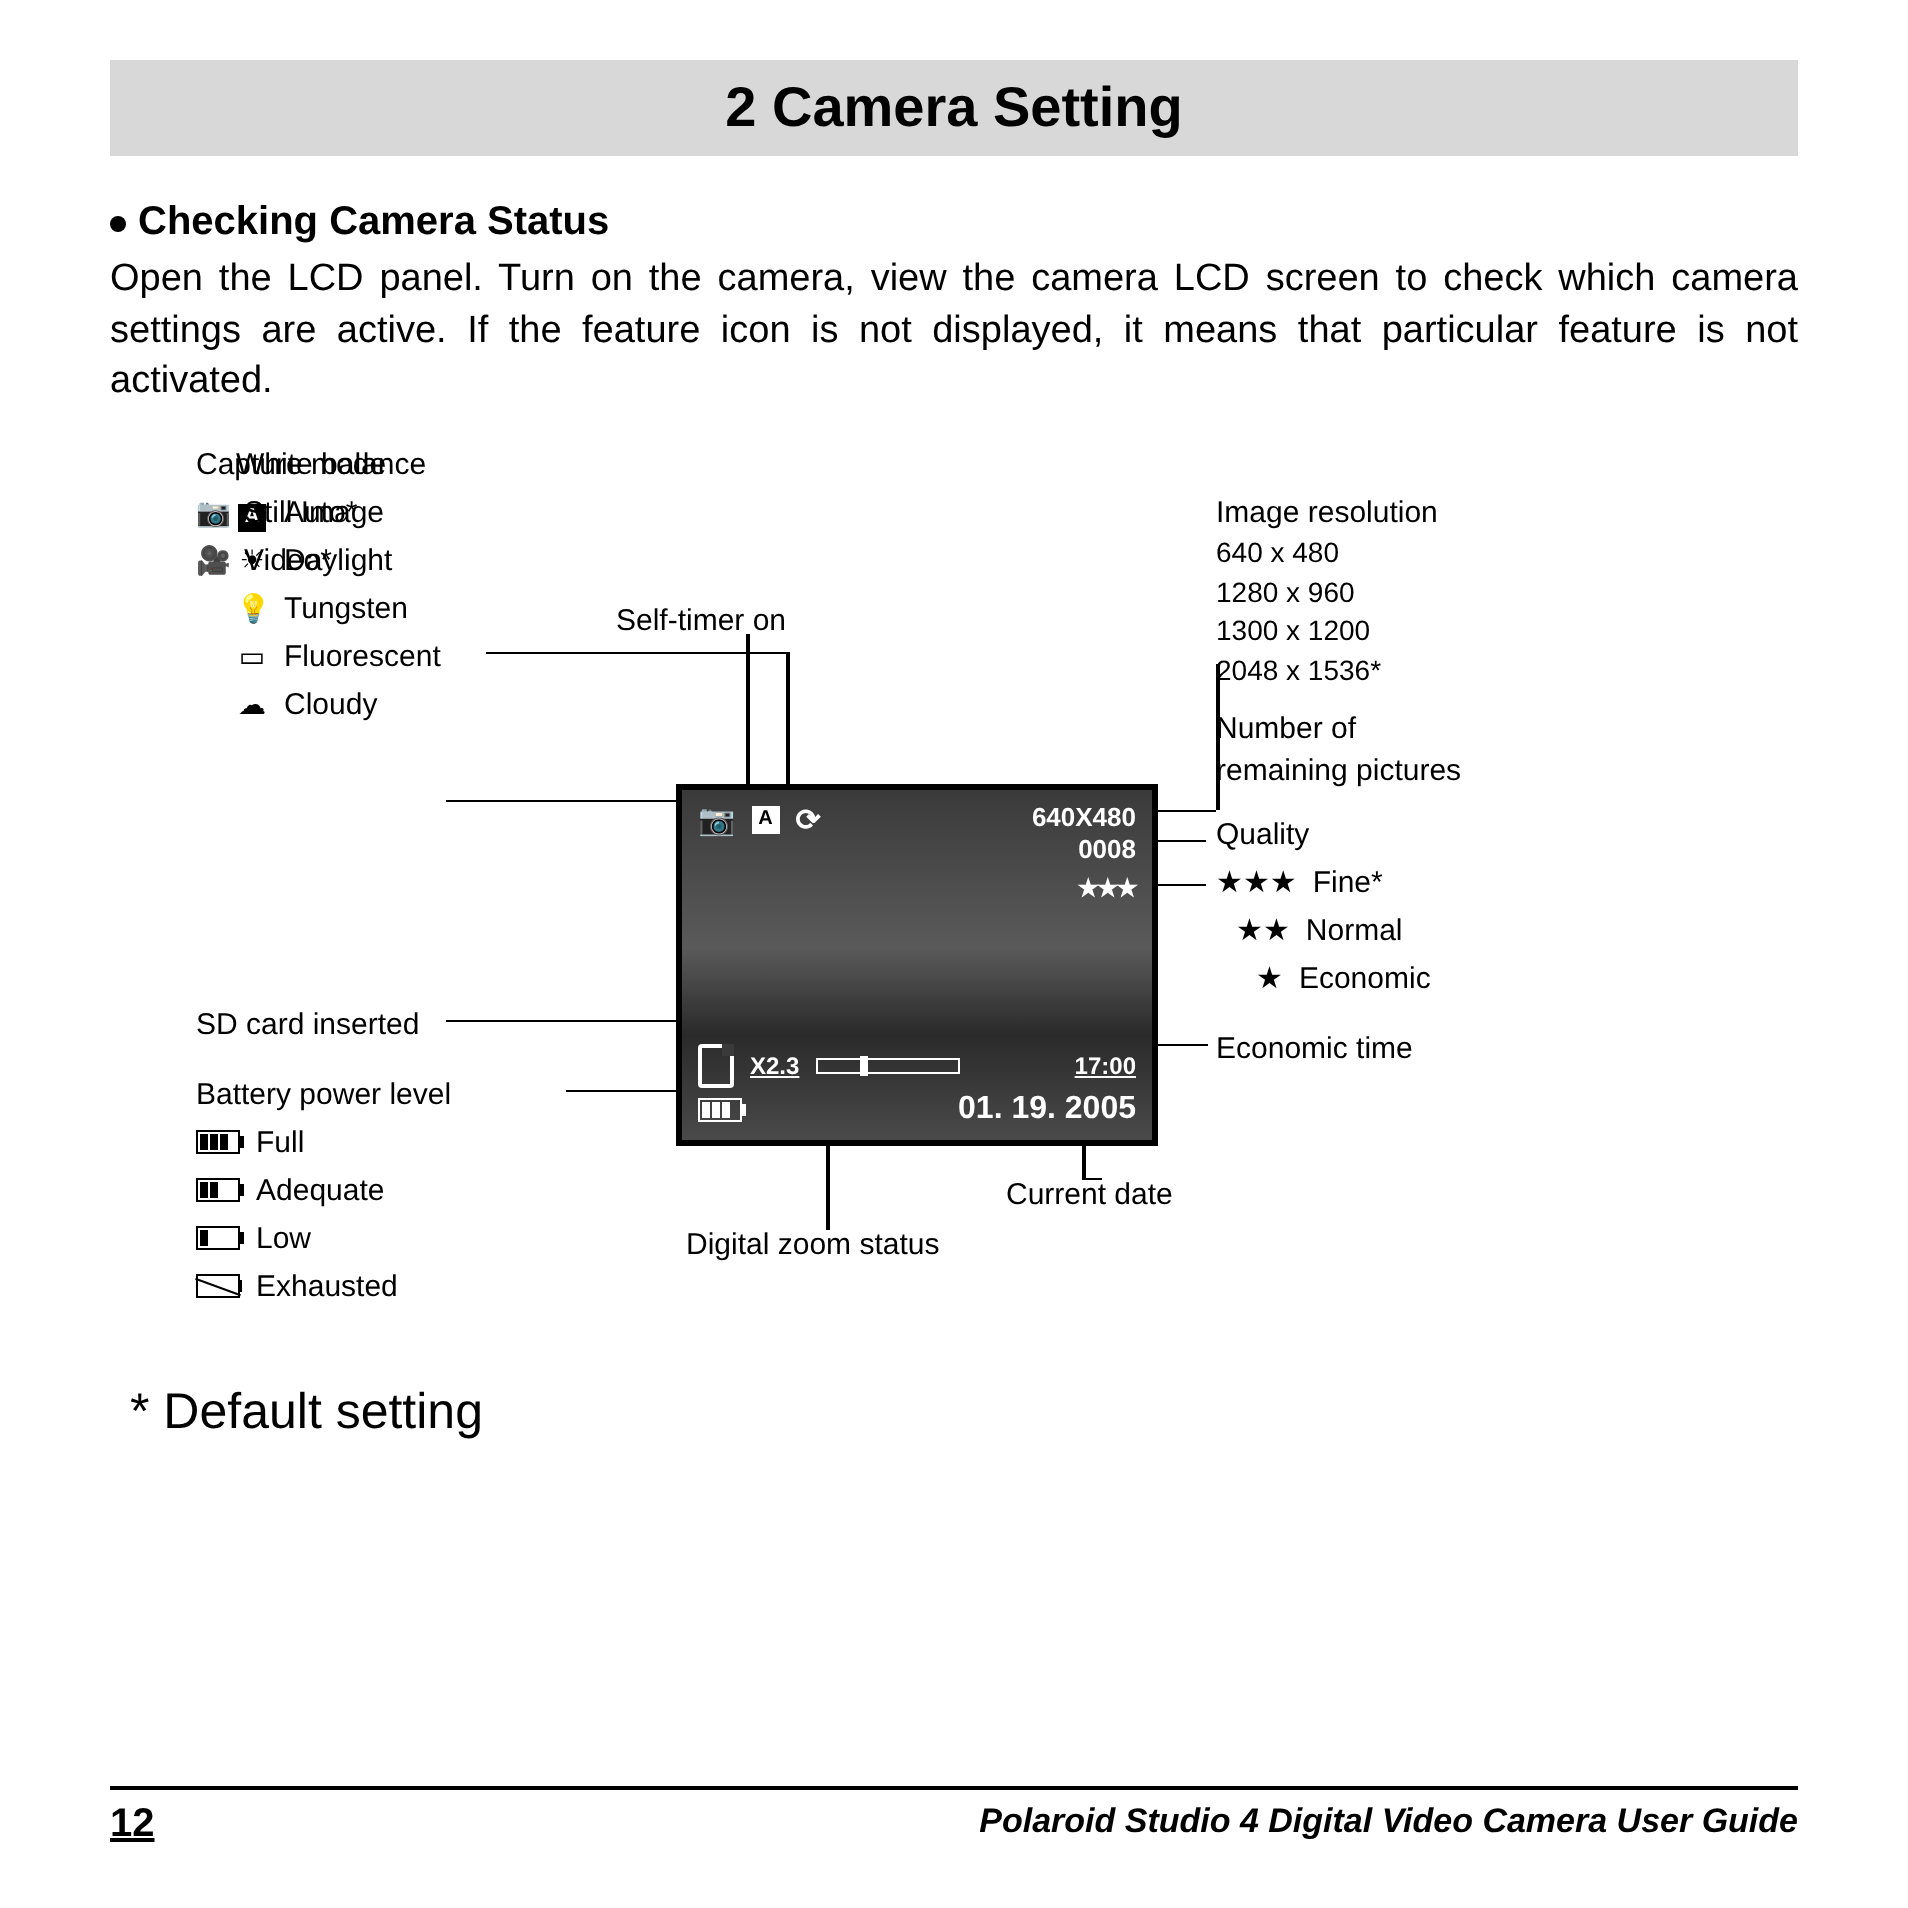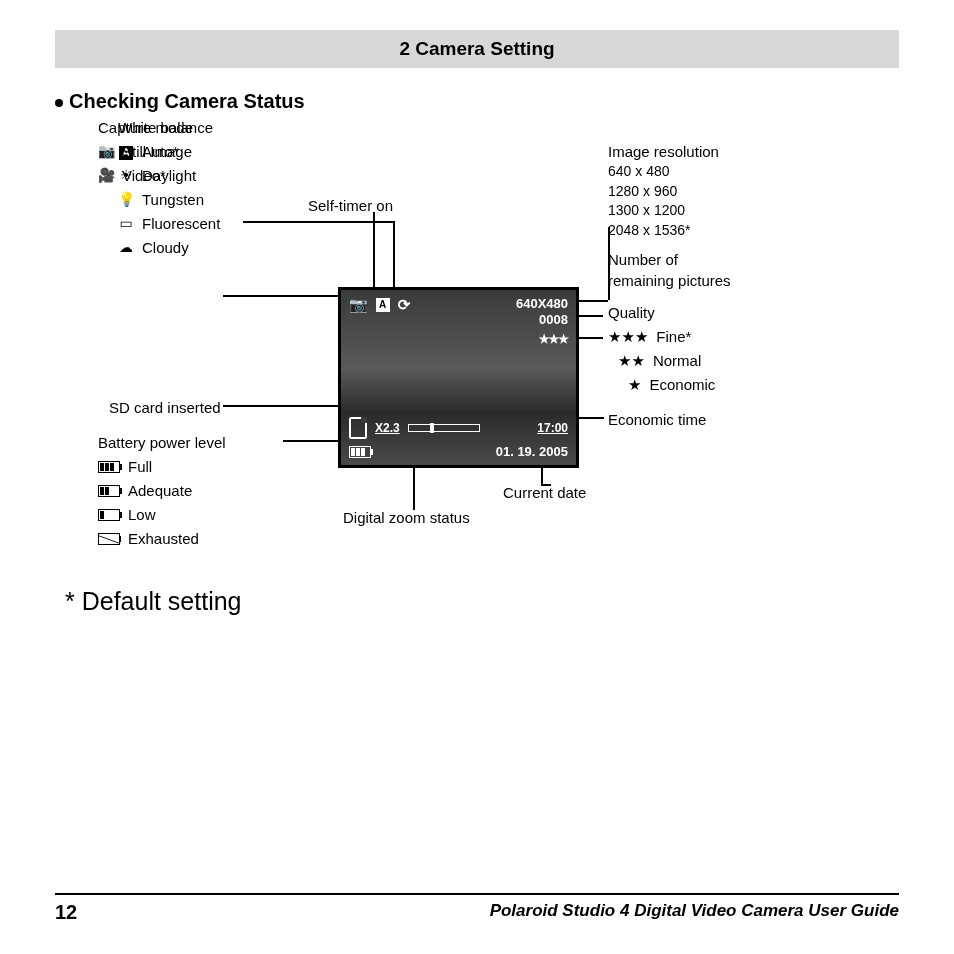--- a/index.html
+++ b/index.html
@@ -13,21 +13,21 @@
   position: relative;
   box-sizing: border-box;
 }
 .page {
   padding: 30px 55px 0 55px;
 }
 .title-bar {
   background: #d8d8d8;
   text-align: center;
   font-weight: bold;
-  font-size: 19px;
+  font-size: 28px;
   padding: 8px 0;
   margin-bottom: 22px;
 }
 .sub-heading {
   font-weight: bold;
   font-size: 20px;
   margin-bottom: 4px;
 }
 .bullet {
   display: inline-block;
@@ -60,20 +60,21 @@
   right: 55px;
   border-top: 2px solid #000;
   padding-top: 6px;
   display: flex;
   justify-content: space-between;
   align-items: flex-start;
 }
 .footer .pagenum {
   font-weight: bold;
   font-size: 20px;
+  text-decoration: underline;
 }
 .footer .right {
   text-align: right;
 }
 .footer .guide {
   font-style: italic;
   font-weight: bold;
   font-size: 17px;
 }
 .footer .url {
@@ -109,21 +110,21 @@
 }
 .lcd .row-top {
   position: absolute; top: 6px; left: 8px; right: 8px;
   display: flex; justify-content: space-between; align-items: flex-start;
   font-size: 13px;
 }
 .lcd .row-top .left-icons { display: flex; gap: 8px; align-items: center; font-size: 15px; }
 .lcd .row-top .right-text { text-align: right; line-height: 1.2; }
 .lcd .stars { position: absolute; right: 8px; top: 42px; font-size: 12px; letter-spacing: -1px; }
 .lcd .row-bot1 { position: absolute; bottom: 26px; left: 8px; right: 8px; display: flex; justify-content: space-between; align-items: center; font-size: 12px; text-decoration: underline; }
-.lcd .row-bot2 { position: absolute; bottom: 6px; left: 8px; right: 8px; display: flex; justify-content: space-between; align-items: center; font-size: 13px; }
+.lcd .row-bot2 { position: absolute; bottom: 6px; left: 8px; right: 8px; display: flex; justify-content: space-between; align-items: center; font-size: 16px; }
 .sd-ic { width: 14px; height: 18px; border: 2px solid #fff; border-radius: 2px 2px 2px 2px; position: relative; }
 .sd-ic::before { content:""; position:absolute; top:-2px; right:-2px; width:6px; height:6px; background:#3a3a3a; }
 .zoom-bar { display:inline-block; width:70px; height:6px; border:1px solid #fff; position:relative; vertical-align:middle; }
 .zoom-bar::after { content:""; position:absolute; left:30%; top:-2px; width:4px; height:10px; background:#fff; }
 .batt-ic { width:20px; height:10px; border:1px solid #fff; position:relative; }
 .batt-ic::after { content:""; position:absolute; right:-3px; top:2px; width:2px; height:6px; background:#fff; }
 .batt-ic .f { position:absolute; left:1px; top:1px; bottom:1px; width:4px; background:#fff; }
 .batt-ic .f2 { left:6px; }
 .batt-ic .f3 { left:11px; }
 
@@ -142,20 +143,21 @@
 </style>
 </head>
 <body>
 
 <div class="page">
   <div class="title-bar">2 Camera Setting</div>
 
   <div class="sub-heading">
     <span class="bullet"></span><span>Checking Camera Status</span>
   </div>
+  <div class="body-text">Open the LCD panel. Turn on the camera, view the camera LCD screen to check which camera settings are active. If the feature icon is not displayed, it means that particular feature is not activated.</div>
 
 
   <div class="diagram">
 
     <div class="label" style="left:55px; top:0;">
       <div class="small-head">White balance</div>
       <div class="item-row">
           <span class="icon-box"><span class="wb-auto">A</span></span>
           <span>Auto*</span>
         </div>
@@ -182,21 +184,21 @@
       <div class="item-row">
           <span class="icon-box">📷</span>
           <span>Still Image</span>
         </div>
       <div class="item-row">
           <span class="icon-box">🎥</span>
           <span>Video*</span>
         </div>
     </div>
 
-    <div class="label small-head" style="left:46px; top:280px;">SD card inserted</div>
+    <div class="label small-head" style="left:35px; top:280px;">SD card inserted</div>
 
     <div class="label" style="left:35px; top:315px;">
       <div class="small-head">Battery power level</div>
       <div class="item-row">
           <span class="batt-legend">
             <span class="s" style="left:1px"></span>
             <span class="s" style="left:6px"></span>
             <span class="s" style="left:11px"></span>
           </span>
           <span>Full</span>

